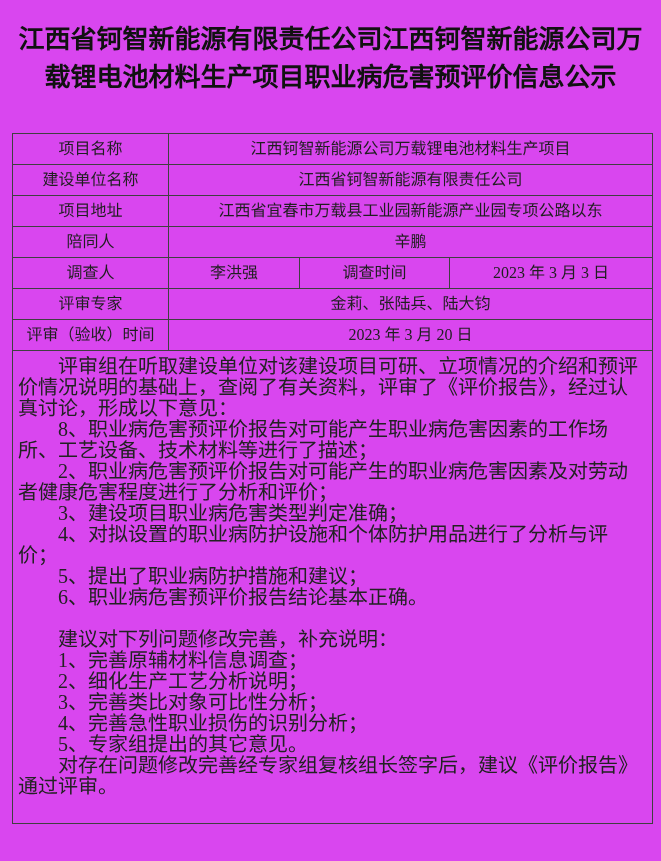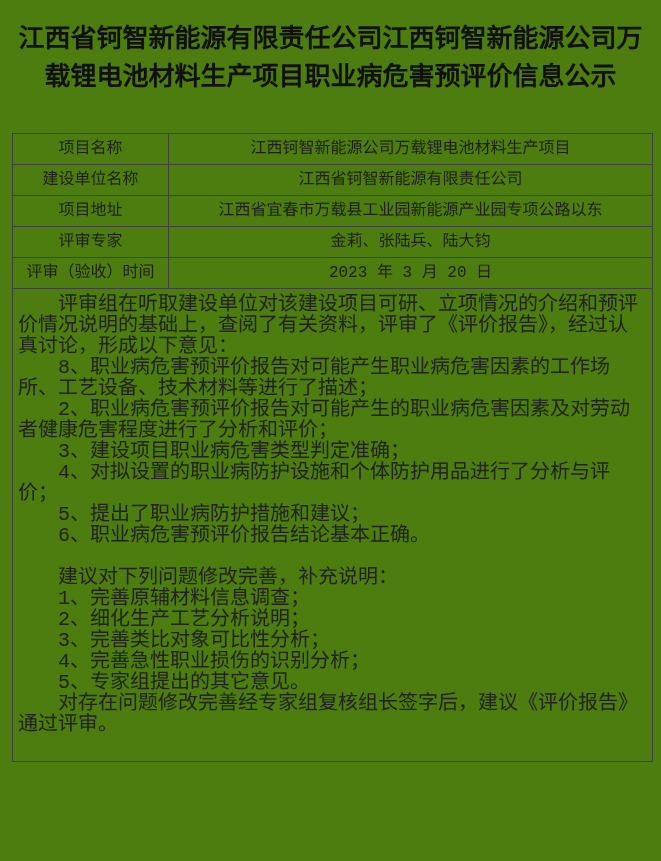--- a/index.html
+++ b/index.html
@@ -5,22 +5,22 @@
   html, body {
     margin: 0;
     padding: 0;
     background: #ffffff;
   }
   .page {
     position: relative;
     width: 661px;
     height: 861px;
     overflow: hidden;
-    background: #4d7c0f;
-    font-family: Liberation Mono, monospace;
+    background: #d946ef;
+    font-family: Liberation Serif, serif;
     color: #1f1f1f;
   }
   .title {
     margin: 21px 10px 0 10px;
     text-align: center;
     font-size: 26px;
     font-weight: 700;
     line-height: 38px;
     color: #111111;
   }
@@ -90,20 +90,30 @@
       </tr>
       <tr>
         <td>建设单位名称</td>
         <td colspan="3">江西省钶智新能源有限责任公司</td>
       </tr>
       <tr>
         <td>项目地址</td>
         <td colspan="3">江西省宜春市万载县工业园新能源产业园专项公路以东</td>
       </tr>
       <tr>
+        <td>陪同人</td>
+        <td colspan="3">辛鹏</td>
+      </tr>
+      <tr>
+        <td>调查人</td>
+        <td>李洪强</td>
+        <td>调查时间</td>
+        <td>2023 年 3 月 3 日</td>
+      </tr>
+      <tr>
         <td>评审专家</td>
         <td colspan="3">金莉、张陆兵、陆大钧</td>
       </tr>
       <tr>
         <td>评审（验收）时间</td>
         <td colspan="3">2023 年 3 月 20 日</td>
       </tr>
       <tr>
         <td colspan="4" class="opinion">
           <p>评审组在听取建设单位对该建设项目可研、立项情况的介绍和预评价情况说明的基础上，查阅了有关资料，评审了《评价报告》，经过认真讨论，形成以下意见：</p>

